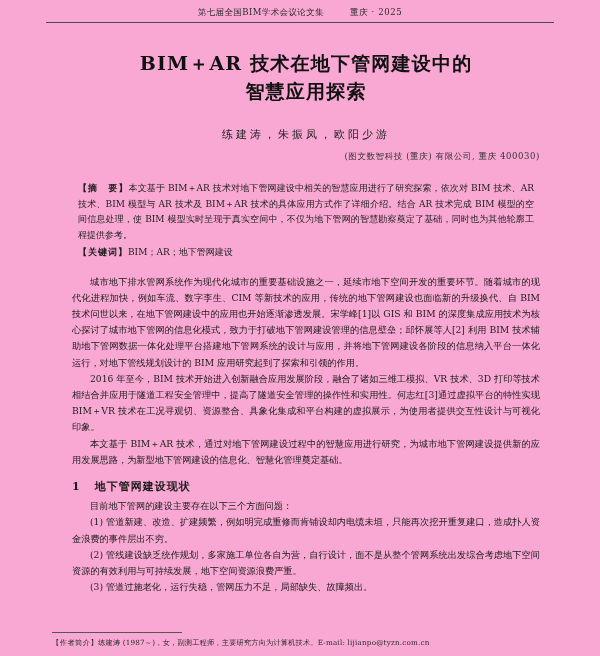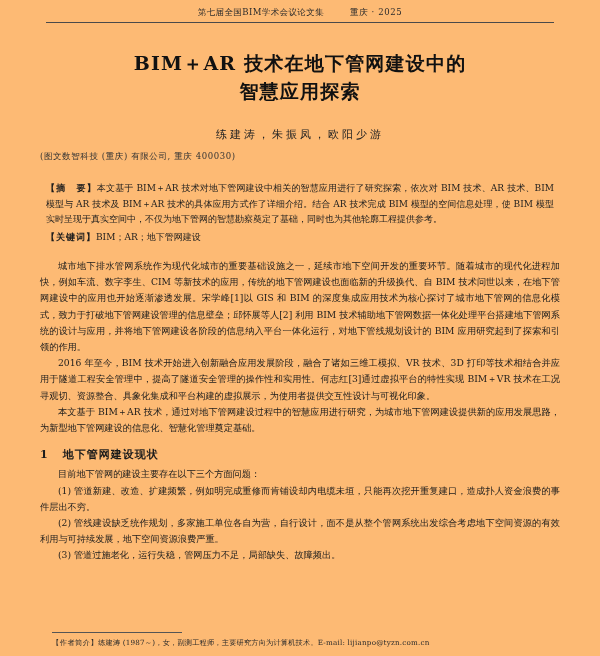--- a/index.html
+++ b/index.html
@@ -13,43 +13,44 @@
     font-family: "DejaVu Serif", "Liberation Serif", serif;
     color: #1a1a1a;
     overflow: hidden;
   }
   .page {
     position: relative;
     width: 600px;
     height: 656px;
     box-sizing: border-box;
     padding: 0;
-    background: #fdba74;
+    background: #f9a8d4;
   }
   
   .runhead {
     display: flex;
     align-items: flex-end;
     justify-content: center;
     gap: 26px;
     font-size: 8.5px;
     letter-spacing: 0.4px;
     color: #2b2b2b;
     padding: 7px 0 3px 0;
   }
   .runhead .place { letter-spacing: 0.6px; }
   .rule {
     height: 1px;
     background: #4a4a4a;
     margin: 0 46px 0 46px;
   }
 
   .body-area {
-    padding: 0 40px;
+    padding: 0 60px;
     box-sizing: border-box;
+    margin-left: 12px;
   }
 
   
   .title-block {
     text-align: center;
     margin-top: 26px;
   }
   .title-line {
     font-size: 19px;
     font-weight: bold;
@@ -60,21 +61,21 @@
 
   
   .authors {
     text-align: center;
     font-size: 11px;
     letter-spacing: 3px;
     margin-top: 22px;
     color: #222;
   }
   .affil {
-    text-align: left;
+    text-align: right;
     font-size: 8.5px;
     letter-spacing: 0.6px;
     margin-top: 9px;
     color: #333;
   }
 
   
   .abstract-block {
     margin-top: 18px;
     font-size: 9px;

